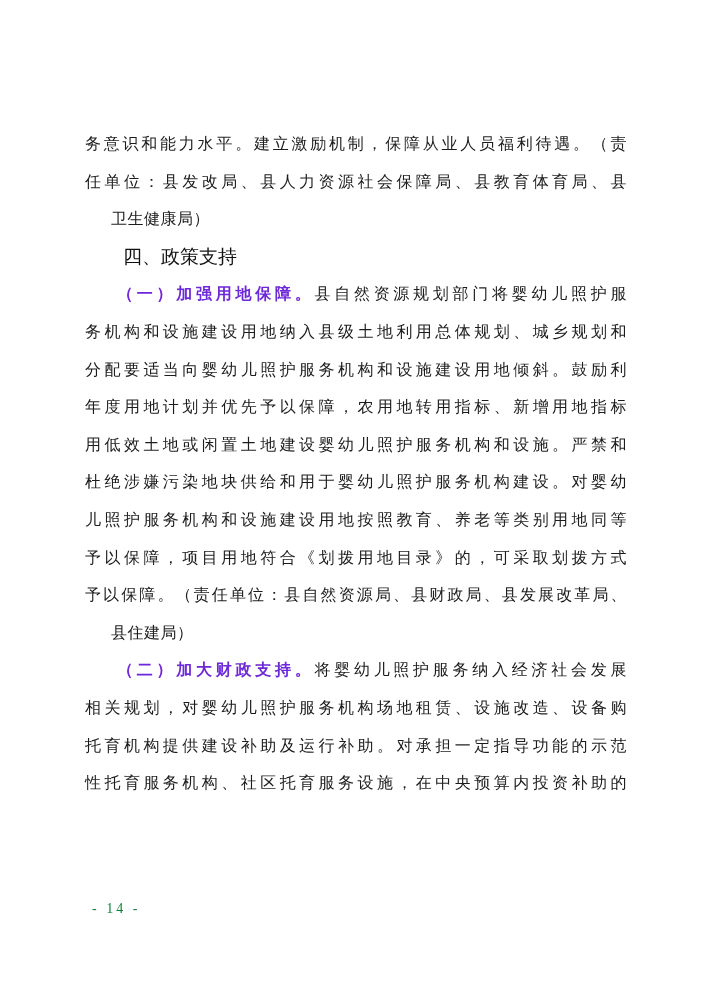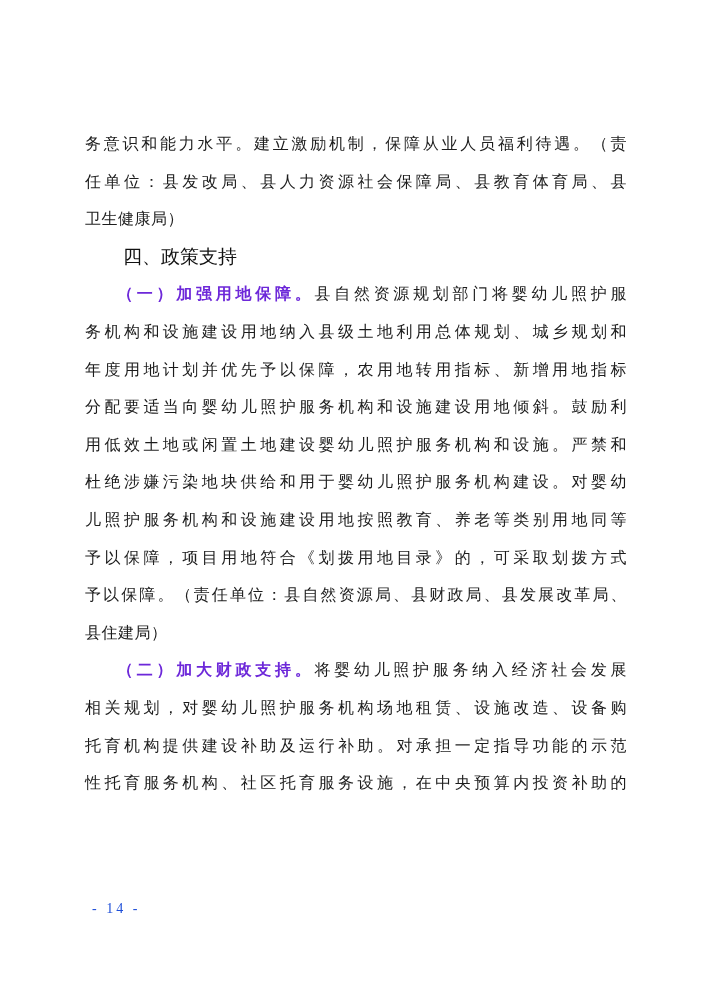--- a/index.html
+++ b/index.html
@@ -28,20 +28,21 @@
     line-height: 37.6px;
     white-space: nowrap;
     overflow: visible;
     text-align: justify;
     text-align-last: justify;
     letter-spacing: 0.5px;
   }
   .line.last {
     text-align: right;
     text-align-last: left;
+    margin-left: 26px;
   }
   .line.indent {
     text-indent: 2em;
   }
   .heading-line {
     font-family: "Liberation Sans", "DejaVu Sans", sans-serif;
     font-weight: normal;
     font-size: 19px;
     height: 37.6px;
     line-height: 37.6px;
@@ -56,42 +57,42 @@
     color: #6d28d9;
   }
   .page-number {
     position: absolute;
     left: 92px;
     top: 898px;
     font-size: 14px;
     line-height: 22px;
     letter-spacing: 3px;
     font-family: "Liberation Serif", "DejaVu Serif", serif;
-    color: #1d4ed8;
+    color: #15803d;
     text-align: left;
   }
 </style>
 </head>
 <body>
 
 <div class="page">
   <div class="text-block">
 
     <div class="line">务意识和能力水平。建立激励机制，保障从业人员福利待遇。（责</div>
     <div class="line">任单位：县发改局、县人力资源社会保障局、县教育体育局、县</div>
     <div class="line last">卫生健康局）</div>
 
     <div class="heading-line">四、政策支持</div>
 
     <div class="line indent">
       <span class="lead">（一）加强用地保障。</span><span>县自然资源规划部门将婴幼儿照护服</span>
     </div>
     <div class="line">务机构和设施建设用地纳入县级土地利用总体规划、城乡规划和</div>
+    <div class="line">分配要适当向婴幼儿照护服务机构和设施建设用地倾斜。鼓励利</div>
     <div class="line">年度用地计划并优先予以保障，农用地转用指标、新增用地指标</div>
-    <div class="line">分配要适当向婴幼儿照护服务机构和设施建设用地倾斜。鼓励利</div>
     <div class="line">用低效土地或闲置土地建设婴幼儿照护服务机构和设施。严禁和</div>
     <div class="line">杜绝涉嫌污染地块供给和用于婴幼儿照护服务机构建设。对婴幼</div>
     <div class="line">儿照护服务机构和设施建设用地按照教育、养老等类别用地同等</div>
     <div class="line">予以保障，项目用地符合《划拨用地目录》的，可采取划拨方式</div>
     <div class="line">予以保障。（责任单位：县自然资源局、县财政局、县发展改革局、</div>
     <div class="line last">县住建局）</div>
 
     <div class="line indent">
       <span class="lead">（二）加大财政支持。</span><span>将婴幼儿照护服务纳入经济社会发展</span>
     </div>

